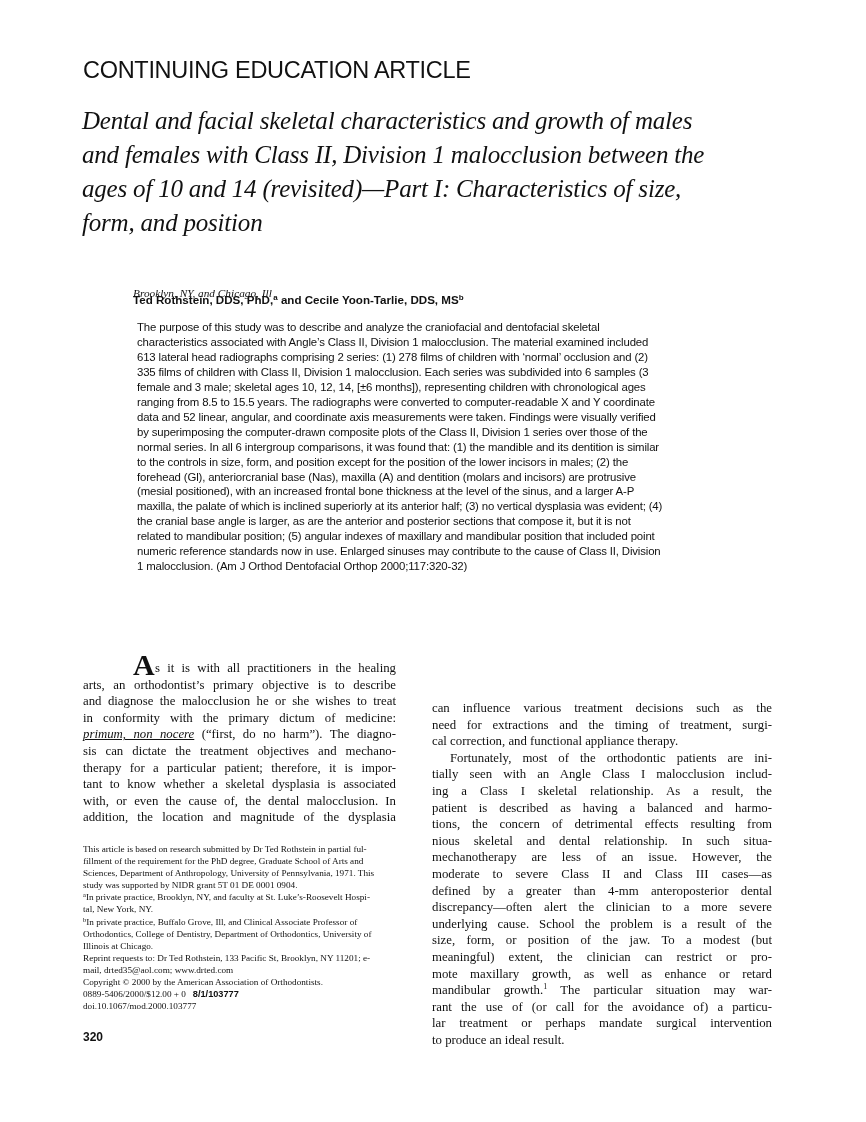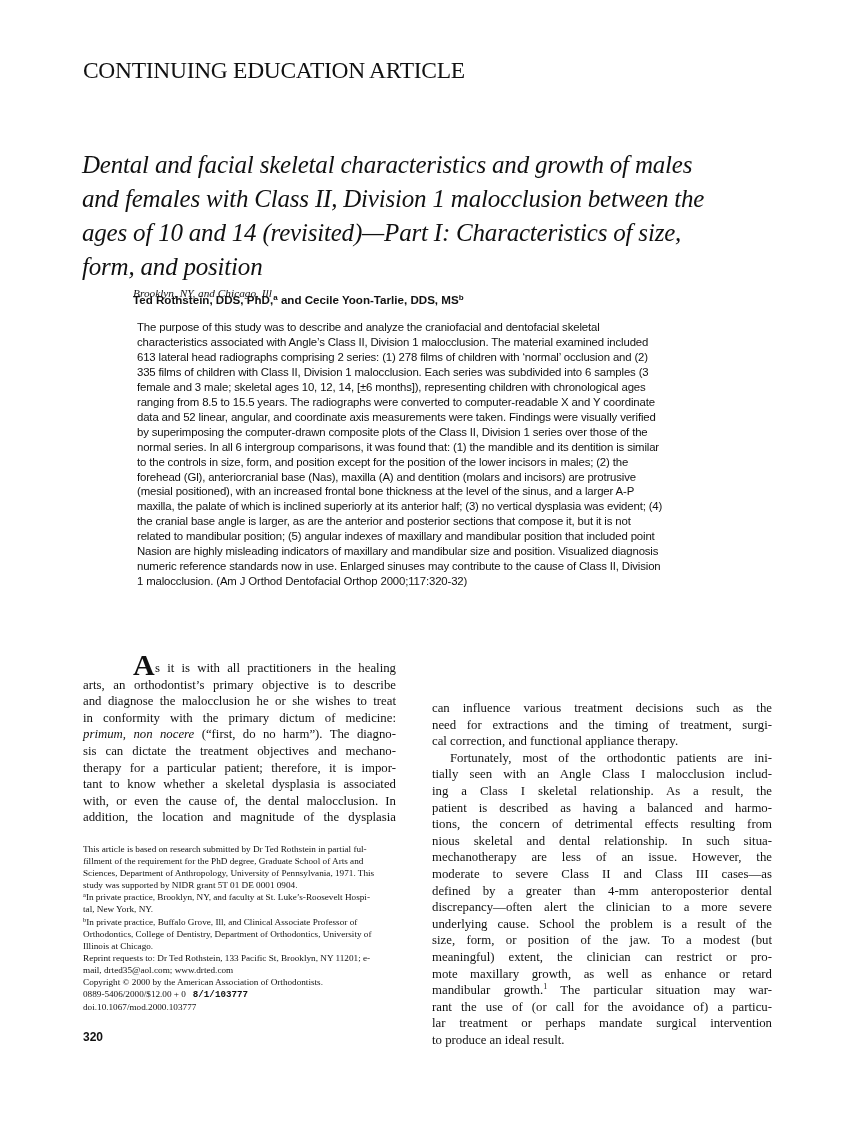--- a/index.html
+++ b/index.html
@@ -11,38 +11,37 @@
       width: 866px;
       height: 1122px;
       position: relative;
       overflow: hidden;
       color: #111111;
     }
     .section-label {
       position: absolute;
       left: 83px;
       top: 57px;
-      font-family: Liberation Serif, serif;
+      font-family: Liberation Sans, sans-serif;
       font-size: 23.5px;
       letter-spacing: -0.3px;
       color: #111;
       white-space: nowrap;
     }
     .title {
       position: absolute;
       left: 82px;
       top: 104px;
       width: 700px;
       font-family: "Liberation Serif", serif;
       font-style: italic;
       font-size: 25px;
       line-height: 34px;
       letter-spacing: -0.2px;
       color: #111;
-      margin-top: 44px;
     }
     .title span { display: block; white-space: nowrap; }
     .authors {
       position: absolute;
       left: 133px;
       top: 269px;
       font-family: "Liberation Sans", sans-serif;
       font-weight: bold;
       font-size: 11.6px;
       white-space: nowrap;
@@ -103,30 +102,30 @@
       left: 83px;
       top: 843px;
       width: 316px;
       font-family: "Liberation Serif", serif;
       font-size: 9.2px;
       line-height: 12.1px;
       color: #111;
     }
     .notes .nline { display: block; white-space: nowrap; }
     .notes sup { font-size: 6.5px; vertical-align: 3px; line-height: 0; }
-    .notes b { font-family: Liberation Mono, monospace; text-align: center; }
+    .notes b { font-family: Liberation Sans, sans-serif; text-align: center; }
     .page-number {
       position: absolute;
       left: 83px;
       top: 1030px;
       font-family: "Liberation Sans", sans-serif;
       font-weight: bold;
       font-size: 12px;
     }
-    em { font-style: italic; }
+    em { font-style: italic; text-decoration: underline; }
   </style>
 </head>
 <body>
 
 <div class="section-label">CONTINUING EDUCATION ARTICLE</div>
 
 <div class="title">
   <span>Dental and facial skeletal characteristics and growth of males</span>
   <span>and females with Class II, Division 1 malocclusion between the</span>
   <span>ages of 10 and 14 (revisited)—Part I: Characteristics of size,</span>
@@ -147,21 +146,20 @@
   <span>ranging from 8.5 to 15.5 years. The radiographs were converted to computer-readable X and Y coordinate</span>
   <span>data and 52 linear, angular, and coordinate axis measurements were taken. Findings were visually verified</span>
   <span>by superimposing the computer-drawn composite plots of the Class II, Division 1 series over those of the</span>
   <span>normal series. In all 6 intergroup comparisons, it was found that: (1) the mandible and its dentition is similar</span>
   <span>to the controls in size, form, and position except for the position of the lower incisors in males; (2) the</span>
   <span>forehead (Gl), anteriorcranial base (Nas), maxilla (A) and dentition (molars and incisors) are protrusive</span>
   <span>(mesial positioned), with an increased frontal bone thickness at the level of the sinus, and a larger A-P</span>
   <span>maxilla, the palate of which is inclined superiorly at its anterior half; (3) no vertical dysplasia was evident; (4)</span>
   <span>the cranial base angle is larger, as are the anterior and posterior sections that compose it, but it is not</span>
   <span>related to mandibular position; (5) angular indexes of maxillary and mandibular position that included point</span>
-  <span>Nasion are highly misleading indicators of maxillary and mandibular size and position. Visualized diagnosis</span>
   <span>numeric reference standards now in use. Enlarged sinuses may contribute to the cause of Class II, Division</span>
   <span>1 malocclusion. (Am J Orthod Dentofacial Orthop 2000;117:320-32)</span>
 </div>
 
 <div class="col col-left">
   <span class="line dropcap-line">
     <span class="dropcap">A</span>
     <span class="dropcap-rest line">s it is with all practitioners in the healing</span>
   </span>
   <span class="line">arts, an orthodontist’s primary objective is to describe</span>

